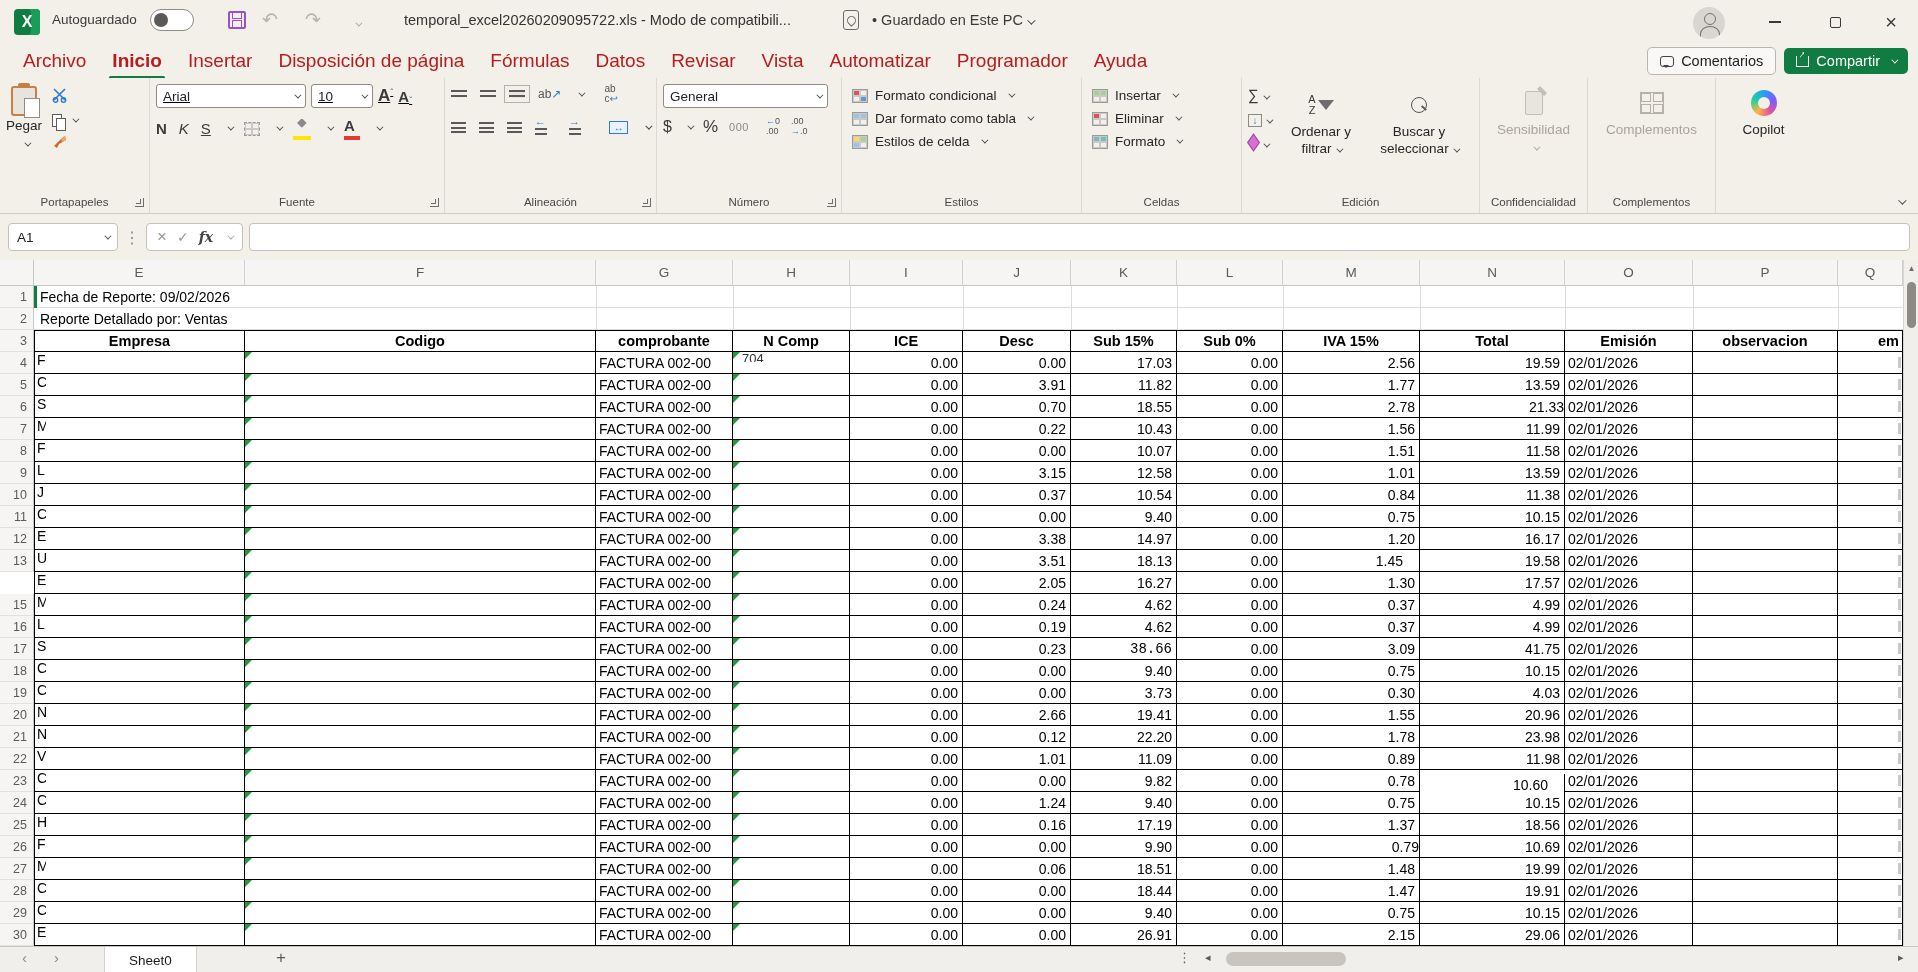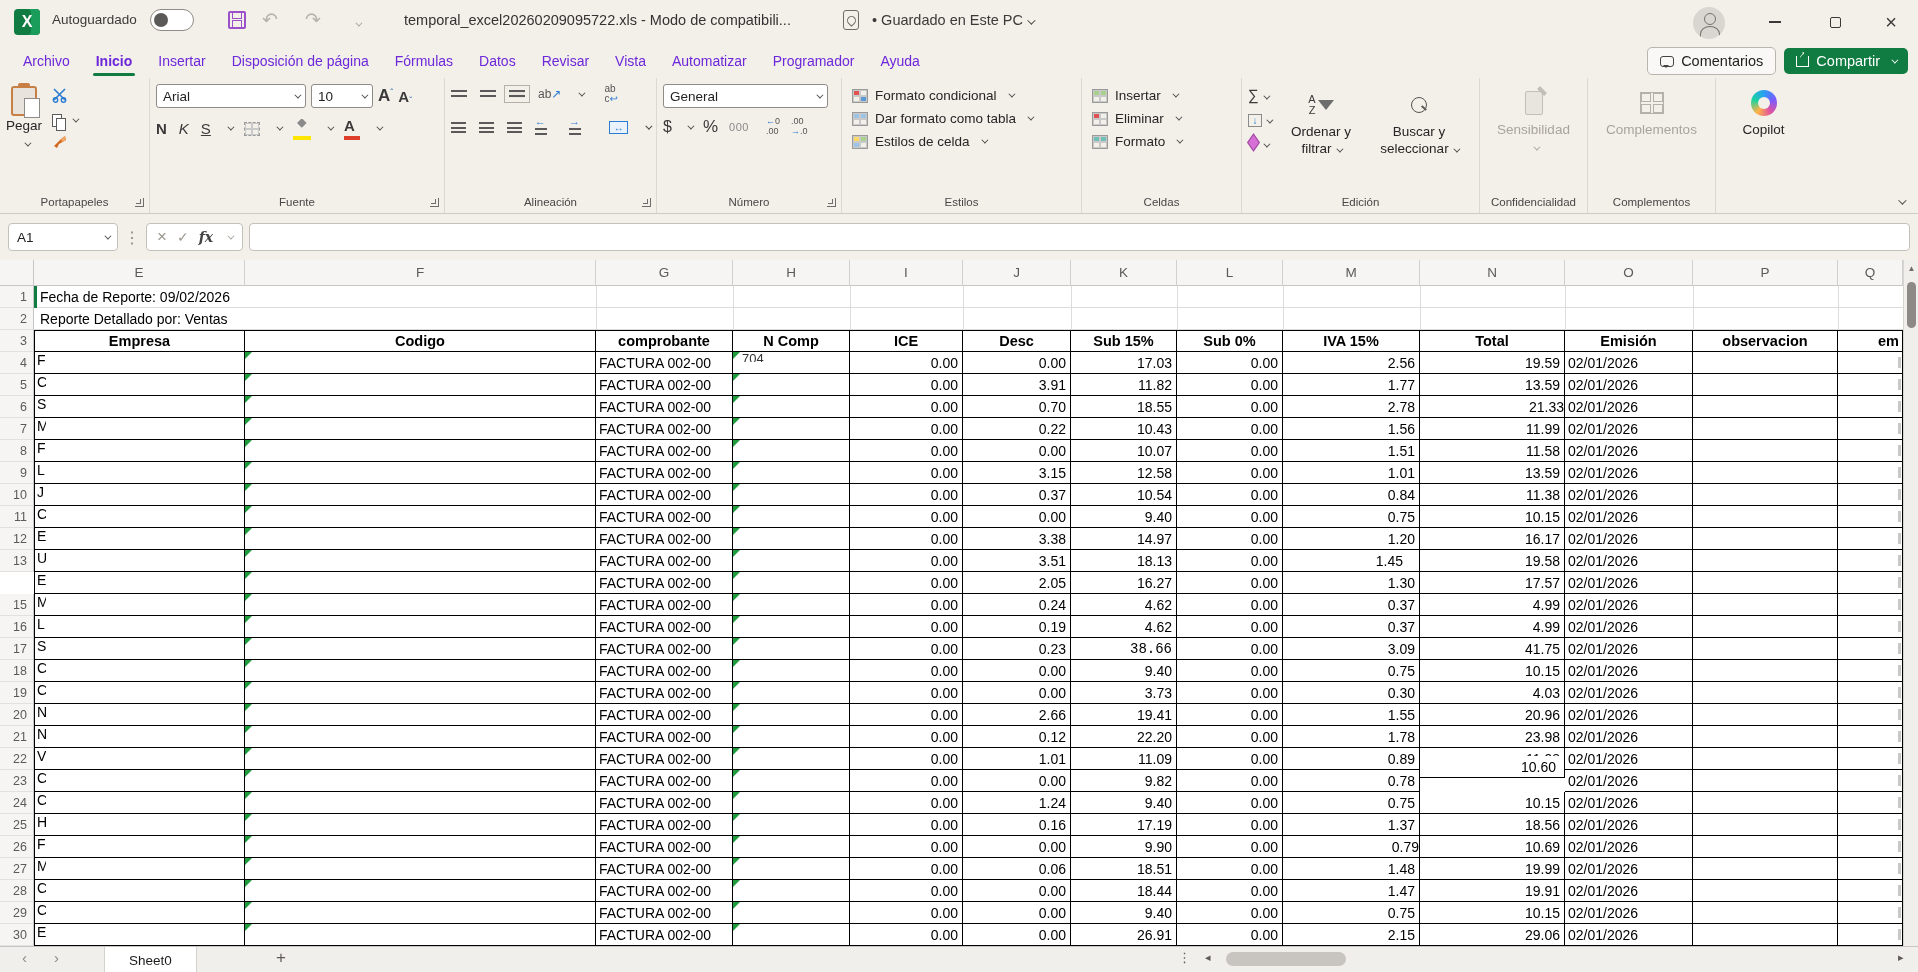--- a/index.html
+++ b/index.html
@@ -38,21 +38,21 @@
   #avatar { position:absolute; left:1693px; top:7px; width:32px; height:32px; border-radius:50%; background:#d9d5d0; overflow:hidden; }
   #avatar::before { content:""; position:absolute; left:11px; top:6px; width:10px; height:10px; border:1.6px solid #76736f; border-radius:50%; }
   #avatar::after { content:""; position:absolute; left:7px; top:19px; width:18px; height:14px; border:1.6px solid #76736f; border-radius:50% 50% 0 0; }
   .winbtn { position:absolute; top:0; width:46px; height:44px; display:flex; align-items:center; justify-content:center; color:#3b3a39; font-size:17px; }
   #btn-min::after { content:""; width:12px; height:1.6px; background:#3b3a39; }
   #btn-restore .sq { width:11px; height:11px; border:1.4px solid #3b3a39; border-radius:2px; position:relative; background:#f3efe9; }
   #btn-restore .sq::before { content:""; position:absolute; left:2px; top:-4px; width:11px; height:11px; border:1.4px solid #3b3a39; border-radius:2px; z-index:-1; }
 
   
   #tabrow { position:absolute; top:44px; left:0; width:1918px; height:34px; display:flex; align-items:center; padding-left:10px; }
-  .rtab { font-size:14px; color:#6d28d9; padding:6px 13px; position:relative; white-space:nowrap; }
+  .rtab { font-size:19px; color:#b91c1c; padding:6px 13px; position:relative; white-space:nowrap; }
   .rtab.active { font-weight:bold; }
   .rtab.active::after { content:""; position:absolute; left:10px; right:10px; bottom:-1px; height:3px; background:#107C41; border-radius:2px; }
   #tabrow-right { position:absolute; right:10px; top:3px; display:flex; gap:8px; align-items:center; }
   #comments-btn { display:flex; align-items:center; gap:7px; border:1px solid #b9b4ae; border-radius:5px;
       background:#faf8f6; padding:5px 12px; font-size:14.5px; color:#222; }
   .bubble { width:14px; height:11px; border:1.5px solid #444; border-radius:3px; position:relative; }
   .bubble::after { content:""; position:absolute; left:2px; bottom:-5px; width:0; height:0; border:3px solid transparent; border-top-color:#444; }
   #share-btn { display:flex; align-items:center; gap:7px; border-radius:5px; background:#107C41; padding:5px 12px; font-size:14.5px; color:#fff; }
   .share-ic { width:13px; height:11px; border:1.5px solid #fff; border-top:none; position:relative; }
   .share-ic::after { content:"↑"; position:absolute; left:2.5px; top:-8px; font-size:11px; color:#fff; transform:rotate(38deg); }
@@ -189,21 +189,21 @@
               <path d="M2 12 L9 5 L13 2 L14 6 L7 10 L5 14 Z" fill="#d2691e"></path>
               <path d="M9 5 L13 2 L14 6 L10 8 Z" fill="#f0a868"></path>
             </svg></span>
       </div>
     </div>
     <div class="grp-label">Portapapeles</div>
     <span class="lnch"></span>
   </div>
 
   <div class="grp" style="width:295px">
-    <div style="display:flex; gap:5px;">
+    <div style="display:flex; gap:5px;text-decoration:underline;">
       <div class="combo" style="width:150px">
           <span>Arial</span>
           <span class="chv small"></span>
         </div>
       <div class="combo" style="width:62px">
           <span>10</span>
           <span class="chv small"></span>
         </div>
       <span class="ibtn">
           <span class="glyph" style="font-size:17px">A</span>
@@ -882,21 +882,21 @@
     </div>
     <div class="cell " style="left: 596px; top: 510px; width: 137px; height: 22px; border-right: 1px solid rgb(0, 0, 0); border-bottom: 1px solid rgb(0, 0, 0); padding-left: 3px; line-height: 22px;">FACTURA 002-00</div>
     <div class="cell " style="left: 733px; top: 510px; width: 117px; height: 22px; border-right: 1px solid rgb(0, 0, 0); border-bottom: 1px solid rgb(0, 0, 0);">
       <span class="tri"></span>
     </div>
     <div class="cell " style="left: 850px; top: 510px; width: 113px; height: 22px; border-right: 1px solid rgb(0, 0, 0); border-bottom: 1px solid rgb(0, 0, 0); text-align: right; padding-right: 4px; line-height: 22px;">0.00</div>
     <div class="cell " style="left: 963px; top: 510px; width: 108px; height: 22px; border-right: 1px solid rgb(0, 0, 0); border-bottom: 1px solid rgb(0, 0, 0); text-align: right; padding-right: 4px; line-height: 22px;">0.00</div>
     <div class="cell " style="left: 1071px; top: 510px; width: 106px; height: 22px; border-right: 1px solid rgb(0, 0, 0); border-bottom: 1px solid rgb(0, 0, 0); text-align: right; padding-right: 4px; line-height: 22px;">9.82</div>
     <div class="cell " style="left: 1177px; top: 510px; width: 106px; height: 22px; border-right: 1px solid rgb(0, 0, 0); border-bottom: 1px solid rgb(0, 0, 0); text-align: right; padding-right: 4px; line-height: 22px;">0.00</div>
     <div class="cell " style="left: 1283px; top: 510px; width: 137px; height: 22px; border-right: 1px solid rgb(0, 0, 0); border-bottom: 1px solid rgb(0, 0, 0); text-align: right; padding-right: 4px; line-height: 22px;">0.78</div>
-    <div class="cell " style="left: 1420px; top: 496px; width: 145px; height: 22px; border-right: 1px solid rgb(0, 0, 0); border-bottom: 1px solid rgb(0, 0, 0); text-align: right; padding-right: 8px; line-height: 22px;">10.60</div>
+    <div class="cell " style="left: 1420px; top: 514px; width: 145px; height: 22px; border-right: 1px solid rgb(0, 0, 0); border-bottom: 1px solid rgb(0, 0, 0); text-align: right; padding-right: 16px; line-height: 22px;">10.60</div>
     <div class="cell " style="left: 1565px; top: 510px; width: 128px; height: 22px; border-right: 1px solid rgb(0, 0, 0); border-bottom: 1px solid rgb(0, 0, 0); padding-left: 3px; line-height: 22px;">02/01/2026</div>
     <div class="cell " style="left: 1693px; top: 510px; width: 145px; height: 22px; border-right: 1px solid rgb(0, 0, 0); border-bottom: 1px solid rgb(0, 0, 0);"></div>
     <div class="cell " style="left: 1838px; top: 510px; width: 65px; height: 22px; border-right: 1px solid rgb(0, 0, 0); border-bottom: 1px solid rgb(0, 0, 0);">
       <span class="q-frag"></span>
     </div>
     <div class="cell " style="left: 34px; top: 532px; width: 211px; height: 22px; border-right: 1px solid rgb(0, 0, 0); border-bottom: 1px solid rgb(0, 0, 0); border-left: 1px solid rgb(0, 0, 0);"><span style="display: inline-block; width: 9px; overflow: hidden; margin-left: 2px; font-size: 14px;">C</span></div>
     <div class="cell " style="left: 245px; top: 532px; width: 351px; height: 22px; border-right: 1px solid rgb(0, 0, 0); border-bottom: 1px solid rgb(0, 0, 0);">
       <span class="tri"></span>
     </div>
     <div class="cell " style="left: 596px; top: 532px; width: 137px; height: 22px; border-right: 1px solid rgb(0, 0, 0); border-bottom: 1px solid rgb(0, 0, 0); padding-left: 3px; line-height: 22px;">FACTURA 002-00</div>

